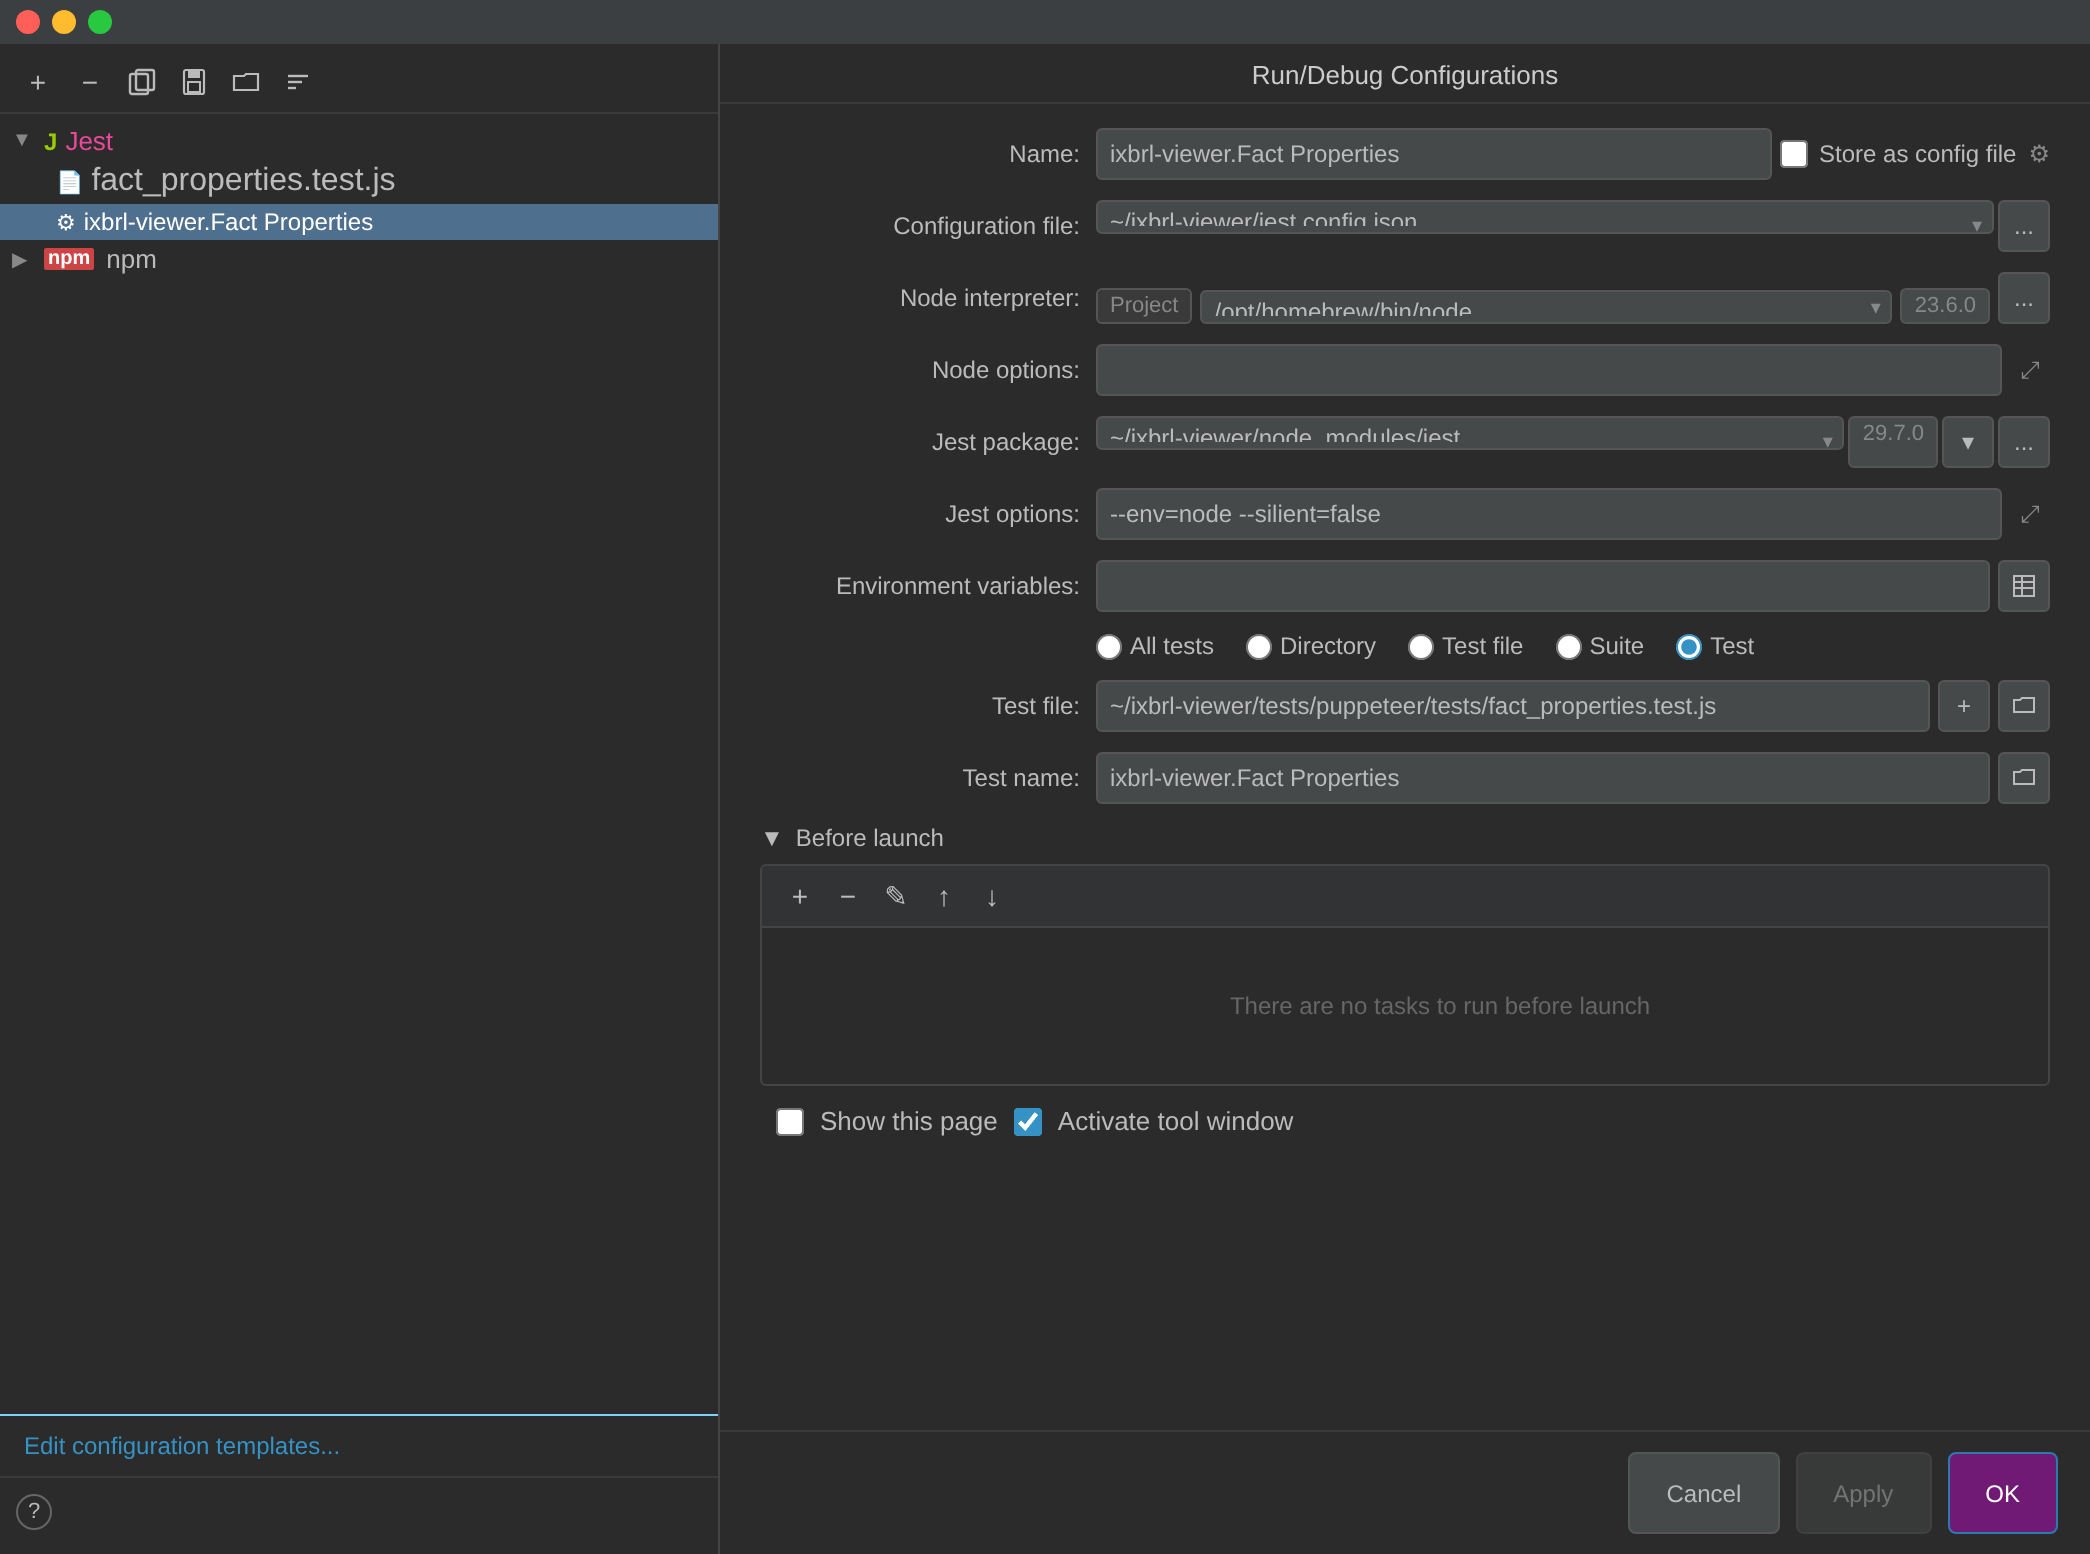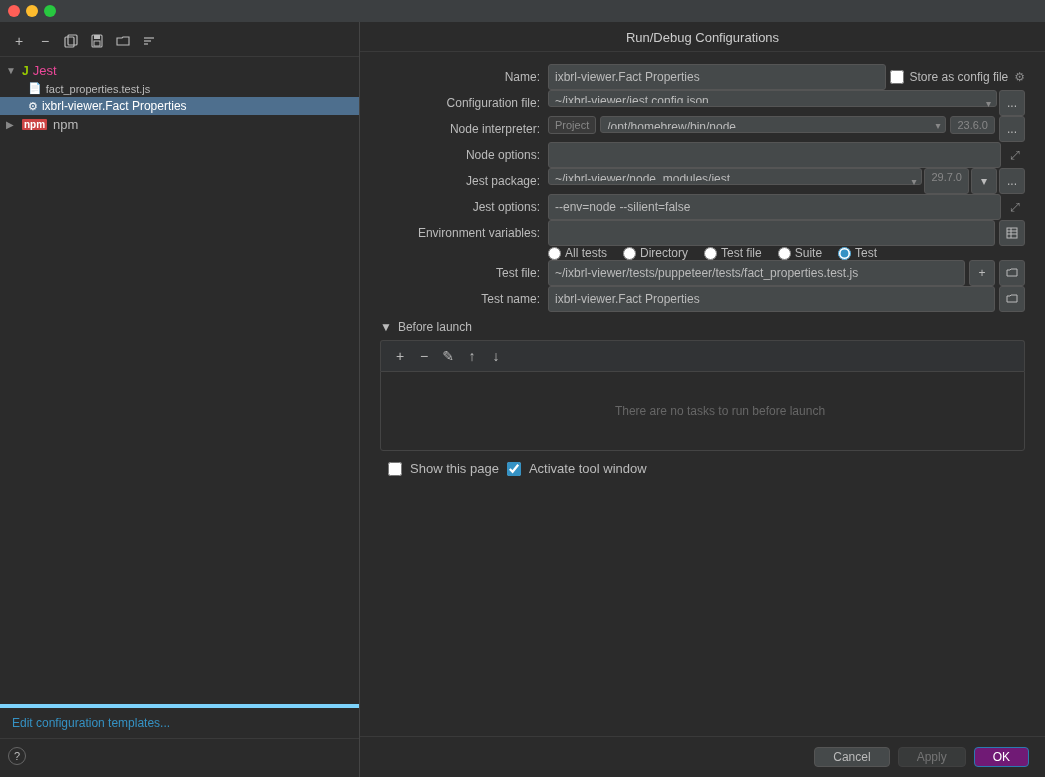--- a/index.html
+++ b/index.html
@@ -81,21 +81,21 @@
       width: 12px;
       font-size: 10px;
       color: #888;
     }
 
     .edit-templates-link {
       padding: 8px 12px;
       color: #3592c4;
       cursor: pointer;
       font-size: 12px;
-      border-top: 4px solid #7dd3fc;
+      border-top: 1px solid #7dd3fc;
       text-decoration: none;
     }
 
     .bottom-left {
       padding: 8px;
       border-top: 1px solid #3a3a3a;
       display: flex;
       align-items: center;
     }
     .help-btn {
@@ -128,20 +128,21 @@
 
     .form-area {
       flex: 1;
       padding: 12px 20px;
       overflow-y: auto;
     }
 
     .form-row {
       display: flex;
       align-items: center;
+      margin-bottom: 10px;
       gap: 8px;
     }
 
     .form-label {
       width: 160px;
       text-align: right;
       color: #bbb;
       font-size: 12px;
       flex-shrink: 0;
     }
@@ -231,21 +232,21 @@
     }
     .checkbox-input {
       width: 14px; height: 14px;
       cursor: pointer;
       accent-color: #3592c4;
     }
 
     .node-interpreter-row {
       display: flex;
       flex: 1;
-      align-items: flex-start;
+      align-items: flex-end;
       gap: 4px;
     }
     .node-tag {
       background: #3a3a3a;
       border: 1px solid #555;
       border-radius: 3px;
       padding: 2px 6px;
       font-size: 11px;
       color: #888;
       white-space: nowrap;
@@ -333,21 +334,21 @@
       border-top: 1px solid #3a3a3a;
       background: #2b2b2b;
     }
 
     .btn {
       padding: 5px 18px;
       border-radius: 4px;
       font-size: 12px;
       cursor: pointer;
       border: 1px solid #555;
-      height: 20px;
+      height: 41px;
       display: flex;
       align-items: center;
     }
     .btn-default {
       background: #45494a;
       color: #bbb;
     }
     .btn-default:disabled { opacity: 0.5; cursor: default; }
     .btn-primary {
       background: #701a75;
@@ -411,21 +412,21 @@
     <div class="tree-area">
 
       <div class="tree-item" style="padding-left: 6px;">
         <span class="tree-toggle">▼</span>
         <span style="color: #99cc00; font-size: 12px; font-weight: bold;">J</span>
         <span style="color: #ec4899;">Jest</span>
       </div>
 
       <div class="tree-item" style="padding-left: 28px;">
         <span style="color: #6897bb; font-size: 11px;">📄</span>
-        <span style="color: #bbb; font-size: 11px;">fact_properties.test.js</span>
+        <span style="color: #bbb; font-size: 16px;">fact_properties.test.js</span>
       </div>
 
       <div class="tree-item selected" style="padding-left: 28px;">
         <span style="font-size: 11px;">⚙</span>
         <span style="font-size: 12px;">ixbrl-viewer.Fact Properties</span>
       </div>
 
       <div class="tree-item" style="padding-left: 6px;">
         <span class="tree-toggle">▶</span>
         <span style="color: #cc4444; font-size: 10px; font-weight: bold; background: #cc4444; color: #fff; padding: 0 2px; border-radius: 1px; font-size: 10px;">npm</span>

